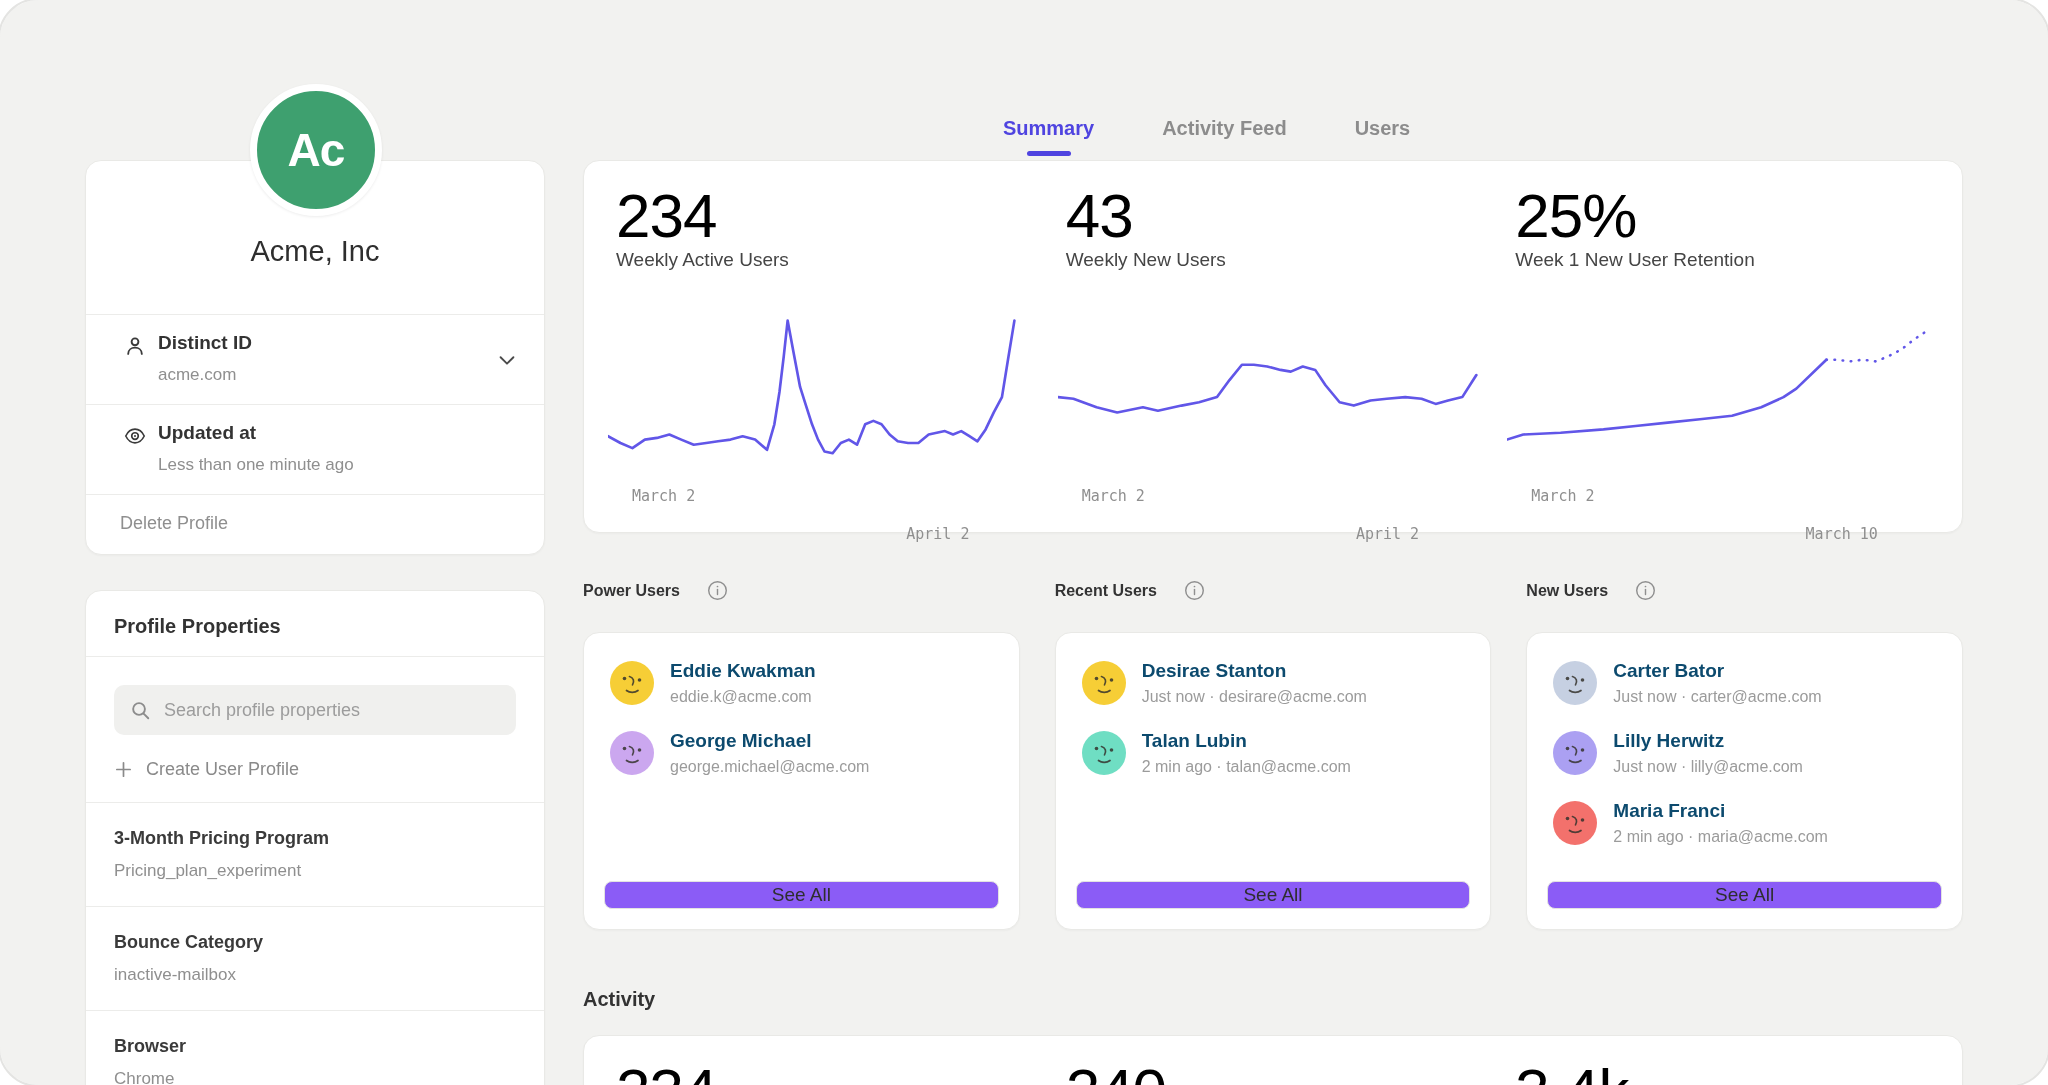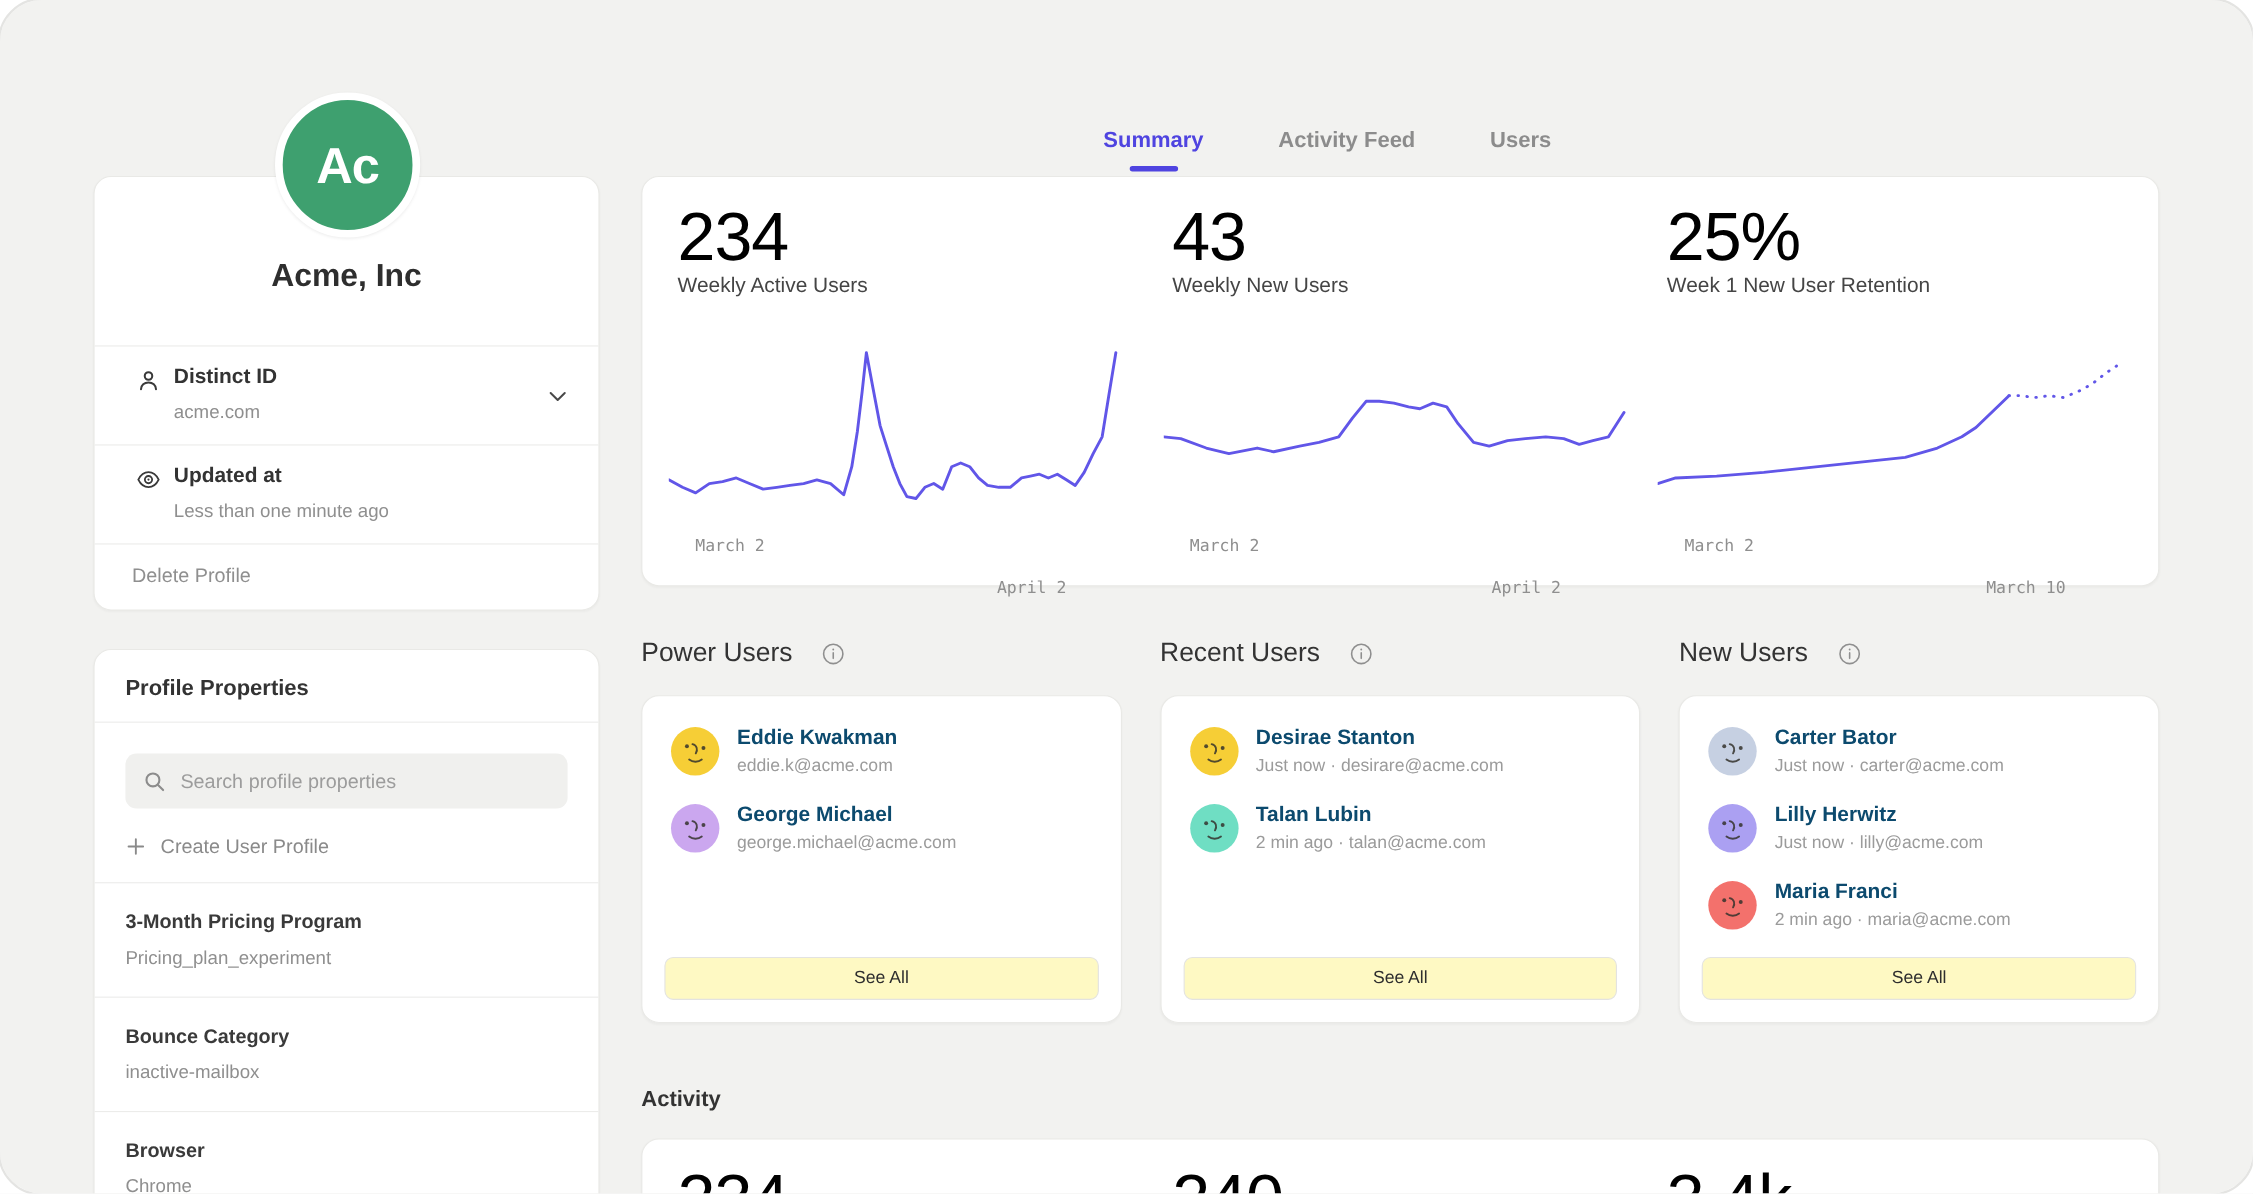--- a/index.html
+++ b/index.html
@@ -19,21 +19,21 @@
   .screen{position:relative;width:2048px;height:1085px;background:var(--canvas);
     border-radius:38px;overflow:hidden;outline:2px solid #E4E4E2;margin:0 auto;}
   .card{background:#fff;border:1px solid var(--card-border);border-radius:16px;
     box-shadow:0 1px 2px rgba(0,0,0,.03);}
   
   .avatar-wrap{position:absolute;left:250px;top:84px;width:132px;height:132px;border-radius:50%;
     background:var(--green);border:7px solid #fff;z-index:3;display:flex;align-items:center;justify-content:center;
     box-shadow:0 1px 3px rgba(0,0,0,.08);}
   .avatar-wrap .initials{color:#fff;font-size:46px;font-weight:bold;letter-spacing:-1px;}
   .profile-card{position:absolute;left:85px;top:160px;width:460px;height:395px;}
-  .company-name{padding-top:74px;text-align:center;font-size:29px;font-weight:bold;height:153px;}
+  .company-name{padding-top:74px;text-align:center;font-size:29px;font-weight:normal;height:153px;}
   .p-row{position:relative;border-top:1px solid var(--divider);height:90px;padding:16px 24px 0 72px;}
   .p-row .row-icon{position:absolute;left:38px;top:20px;width:22px;height:22px;color:#3A3A3A;}
   .p-row .row-label{font-size:19px;font-weight:bold;color:#333;line-height:24px;}
   .p-row .row-value{font-size:17px;color:var(--text-gray);margin-top:9px;line-height:22px;}
   .p-row .chevron{position:absolute;right:26px;top:50%;width:22px;height:22px;color:#4A4A4A;cursor:pointer;}
   .p-delete{border-top:1px solid var(--divider);height:60px;padding:18px 0 0 34px;
     font-size:18px;color:var(--text-gray);cursor:pointer;}
   .props-card{position:absolute;left:85px;top:590px;width:460px;height:560px;}
   .pp-title{padding:24px 28px 18px;font-size:20px;font-weight:bold;color:#333;}
   .pp-divider{border-top:1px solid var(--divider);}
@@ -65,32 +65,32 @@
   .spark svg polyline{fill:none;stroke:var(--chart-line);stroke-width:2.6;
     stroke-linejoin:round;stroke-linecap:round;}
   .spark svg polyline.dotted{stroke-dasharray:0.5 7.5;}
   .axis{position:relative;height:22px;margin-top:10px;font-family:"DejaVu Sans Mono",monospace;
     font-size:15px;color:#8F8F8F;}
   .axis .t1{position:absolute;left:16px;top:0;white-space:nowrap;}
   .axis .t2{position:absolute;left:70%;top:0;white-space:nowrap;margin-top:38px;}
   
   .section-headings{position:absolute;left:583px;top:580px;width:1380px;
     display:grid;grid-template-columns:repeat(3,1fr);gap:35px;}
-  .sec-head{display:flex;align-items:center;gap:27px;font-size:24px;font-weight:normal;color:#333;}
+  .sec-head{display:flex;align-items:center;gap:27px;font-size:16px;font-weight:bold;color:#333;}
   .info-icon{width:21px;height:21px;color:#8F8F8F;cursor:pointer;flex:0 0 auto;display:block;}
   .user-cards{position:absolute;left:583px;top:632px;width:1380px;height:298px;
     display:grid;grid-template-columns:repeat(3,1fr);gap:35px;}
   .user-card{display:flex;flex-direction:column;padding:26px 20px 20px;}
   .user-row{display:flex;align-items:center;gap:16px;margin:0 6px 22px;cursor:pointer;}
   .u-avatar{width:44px;height:44px;border-radius:50%;flex:0 0 auto;position:relative;}
   .u-avatar svg{position:absolute;inset:0;width:44px;height:44px;color:#35332D;opacity:.85;}
   .u-name{font-size:19px;font-weight:bold;color:#0c4a6e;line-height:23px;white-space:nowrap;}
   .u-meta{font-size:16px;color:#9B9B9B;margin-top:5px;line-height:20px;white-space:nowrap;}
-  .see-all{margin-top:auto;height:39px;border:1px solid #E3E3E1;border-radius:8px;background:#fef9c3;
-    font-size:16px;color:#2E2E2E;font-family:inherit;cursor:pointer;}
+  .see-all{margin-top:auto;height:28px;border:1px solid #E3E3E1;border-radius:8px;background:#8b5cf6;
+    font-size:19px;color:#2E2E2E;font-family:inherit;cursor:pointer;}
   
   .activity-head{position:absolute;left:583px;top:988px;font-size:20px;font-weight:bold;color:#333;}
   .activity-card{position:absolute;left:583px;top:1035px;width:1380px;height:320px;
     display:grid;grid-template-columns:repeat(3,1fr);gap:35px;padding:30px 32px;}
 </style>
 </head>
 <body>
 
 <div class="screen">
 

